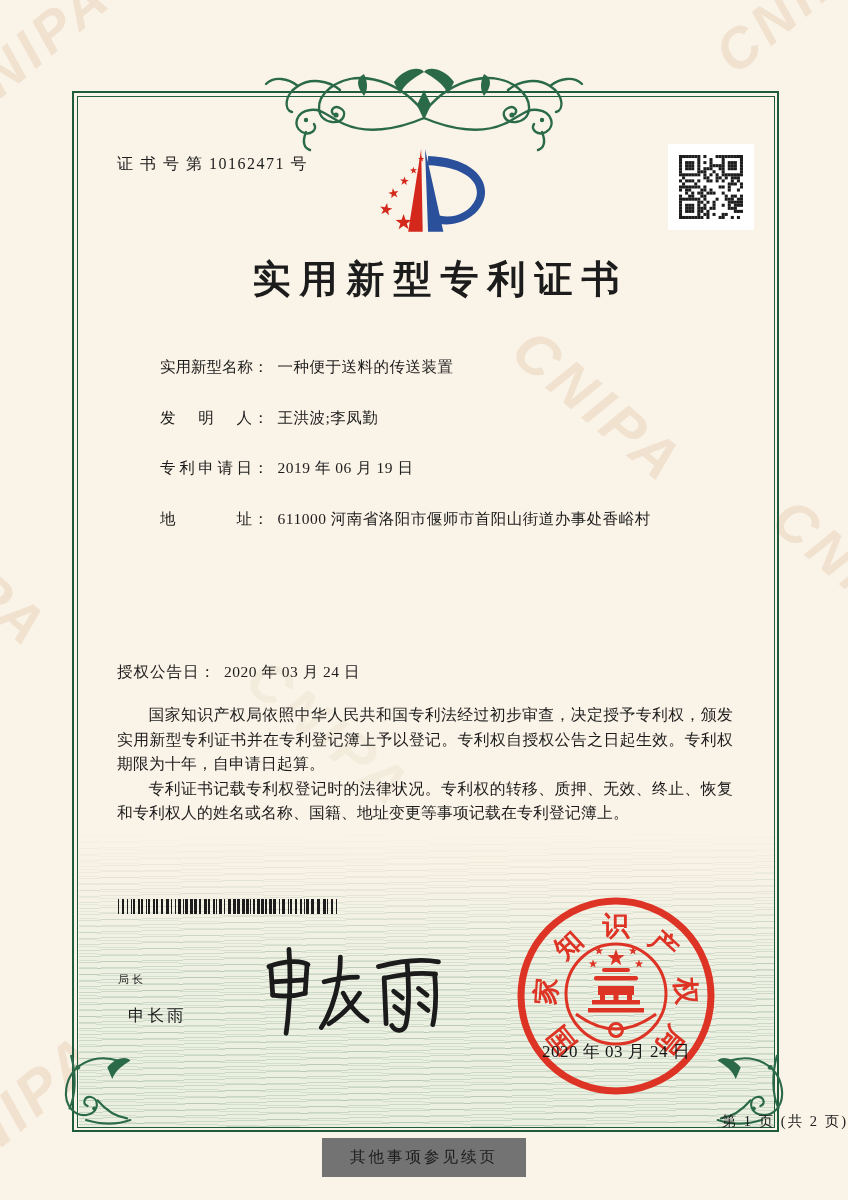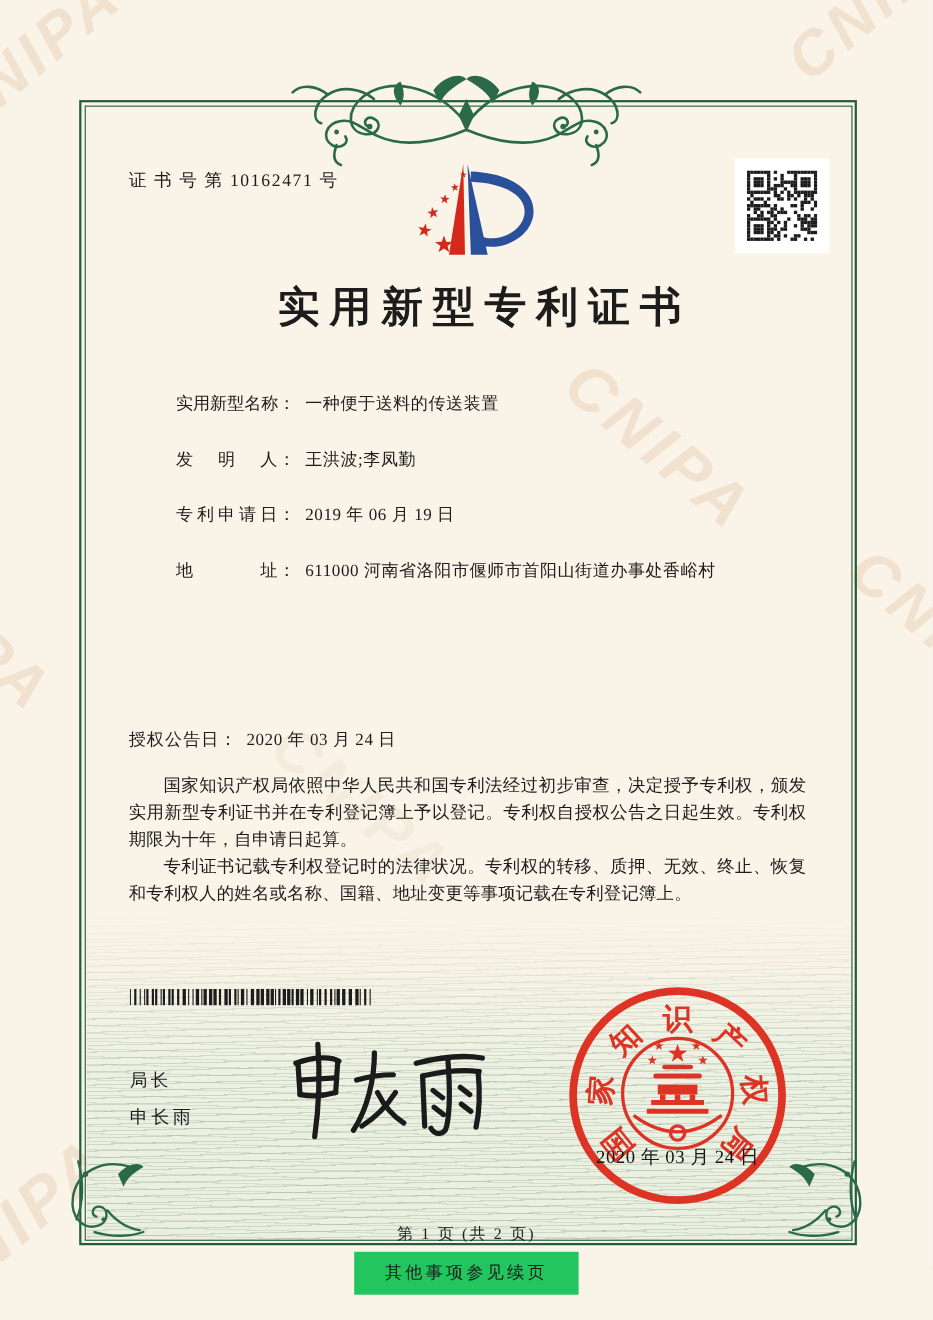--- a/index.html
+++ b/index.html
@@ -56,30 +56,30 @@
   .flabel{display:inline-block;width:92px;vertical-align:top;text-align:justify;text-align-last:justify;}
   .fcolon{margin-left:1px;}
   .fvalue{margin-left:9px;letter-spacing:.5px;}
   .grant-row{position:absolute;z-index:5;left:117px;top:662px;width:620px;font-size:15.5px;white-space:nowrap;}
   .grant-right{position:absolute;left:337px;top:0;}
   .glabel{letter-spacing:1px;}
   .body-text{position:absolute;z-index:5;left:117px;top:703px;width:616px;
     font-size:15.8px;line-height:24.6px;text-align:justify;}
   .body-text p{margin:0;text-indent:2em;letter-spacing:.2px;}
   .barcode{position:absolute;z-index:5;left:118px;top:899px;}
-  .director-title{position:absolute;z-index:5;left:118px;top:972px;font-size:16px;letter-spacing:3px;}
-  .director-name{position:absolute;z-index:5;left:118px;top:1005px;font-size:16.5px;letter-spacing:3px;}
+  .director-title{position:absolute;z-index:5;left:118px;top:972px;font-size:11px;letter-spacing:3px;}
+  .director-name{position:absolute;z-index:5;left:128px;top:1005px;font-size:16.5px;letter-spacing:3px;}
   .signature{position:absolute;z-index:6;left:248px;top:938px;width:200px;height:100px;}
   .seal{position:absolute;z-index:5;left:514px;top:894px;width:204px;height:204px;opacity:.95;}
   .seal-date{position:absolute;z-index:6;left:514px;top:1040px;width:204px;text-align:center;
     font-size:17px;color:#151515;letter-spacing:.5px;}
-  .page-no{position:absolute;z-index:5;left:0;top:1112px;width:100%;text-align:center;
+  .page-no{position:absolute;z-index:5;left:0;top:1112px;width:100%;text-align:right;
     font-size:14.5px;letter-spacing:2px;}
   .footer-note{position:absolute;z-index:5;left:50%;top:1138px;transform:translateX(-50%);
-    background:#22c55e;padding:9px 28px;font-size:15.5px;letter-spacing:3px;white-space:nowrap;}
+    background:#737373;padding:9px 28px;font-size:15.5px;letter-spacing:3px;white-space:nowrap;}
 </style>
 </head>
 <body>
 
 <div class="page">
 
   <div class="wm wm1">CNIPA</div>
   <div class="wm wm2">CNIPA</div>
   <div class="wm wm3">CNIPA</div>
   <div class="wm wm4">CNIPA</div>

